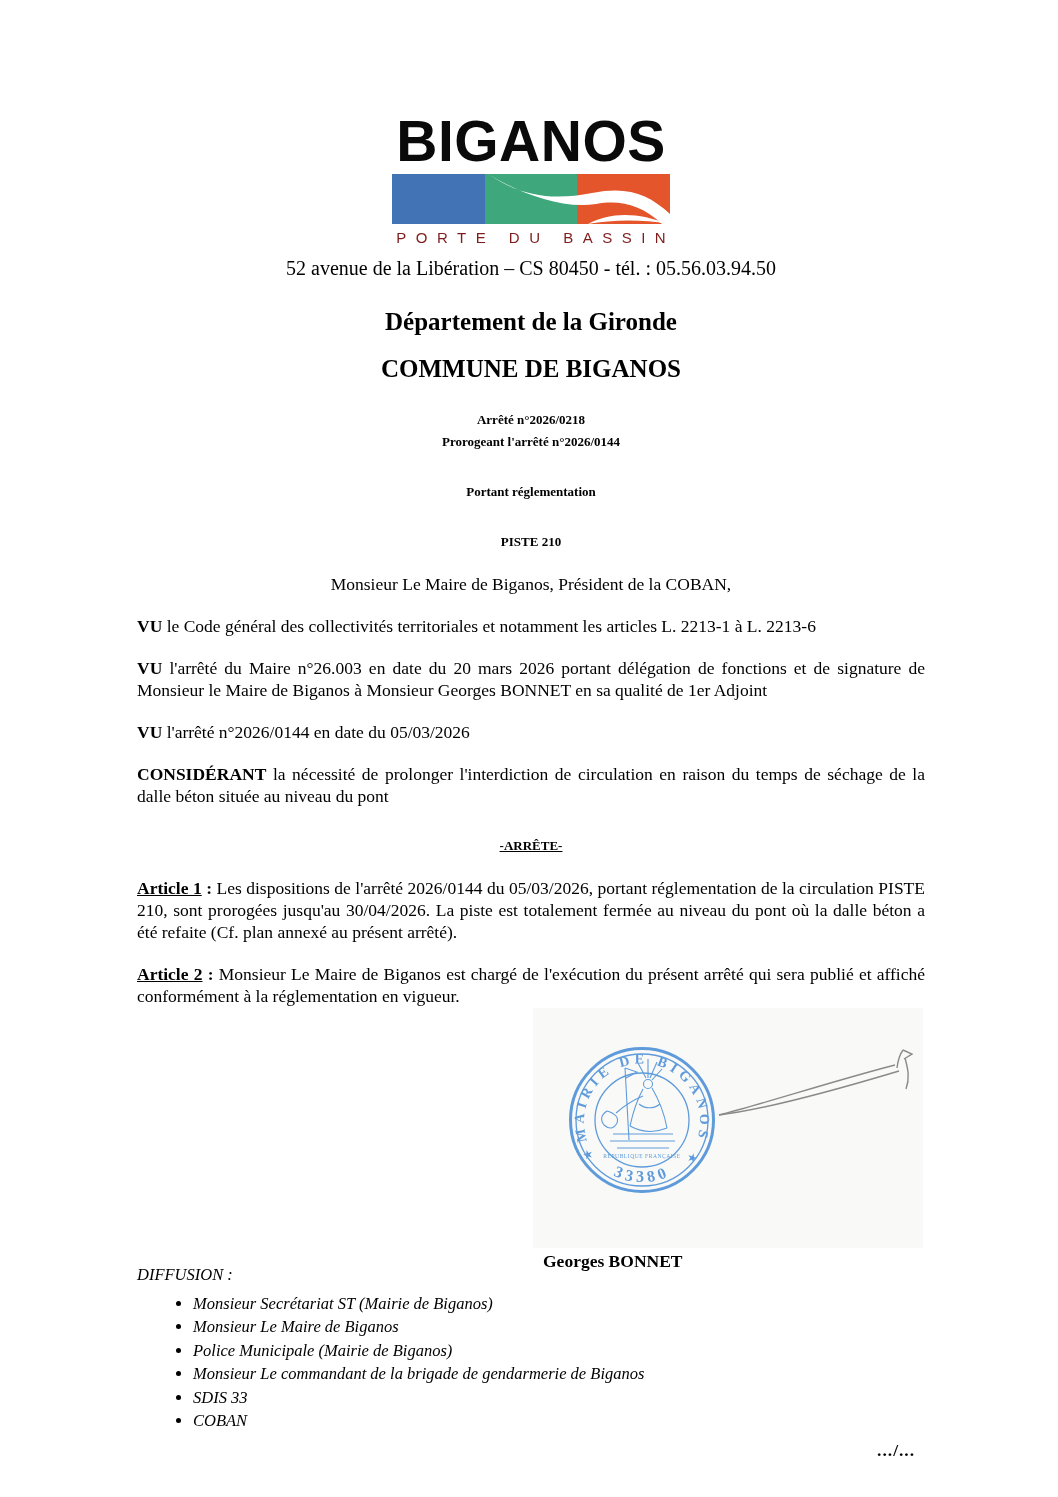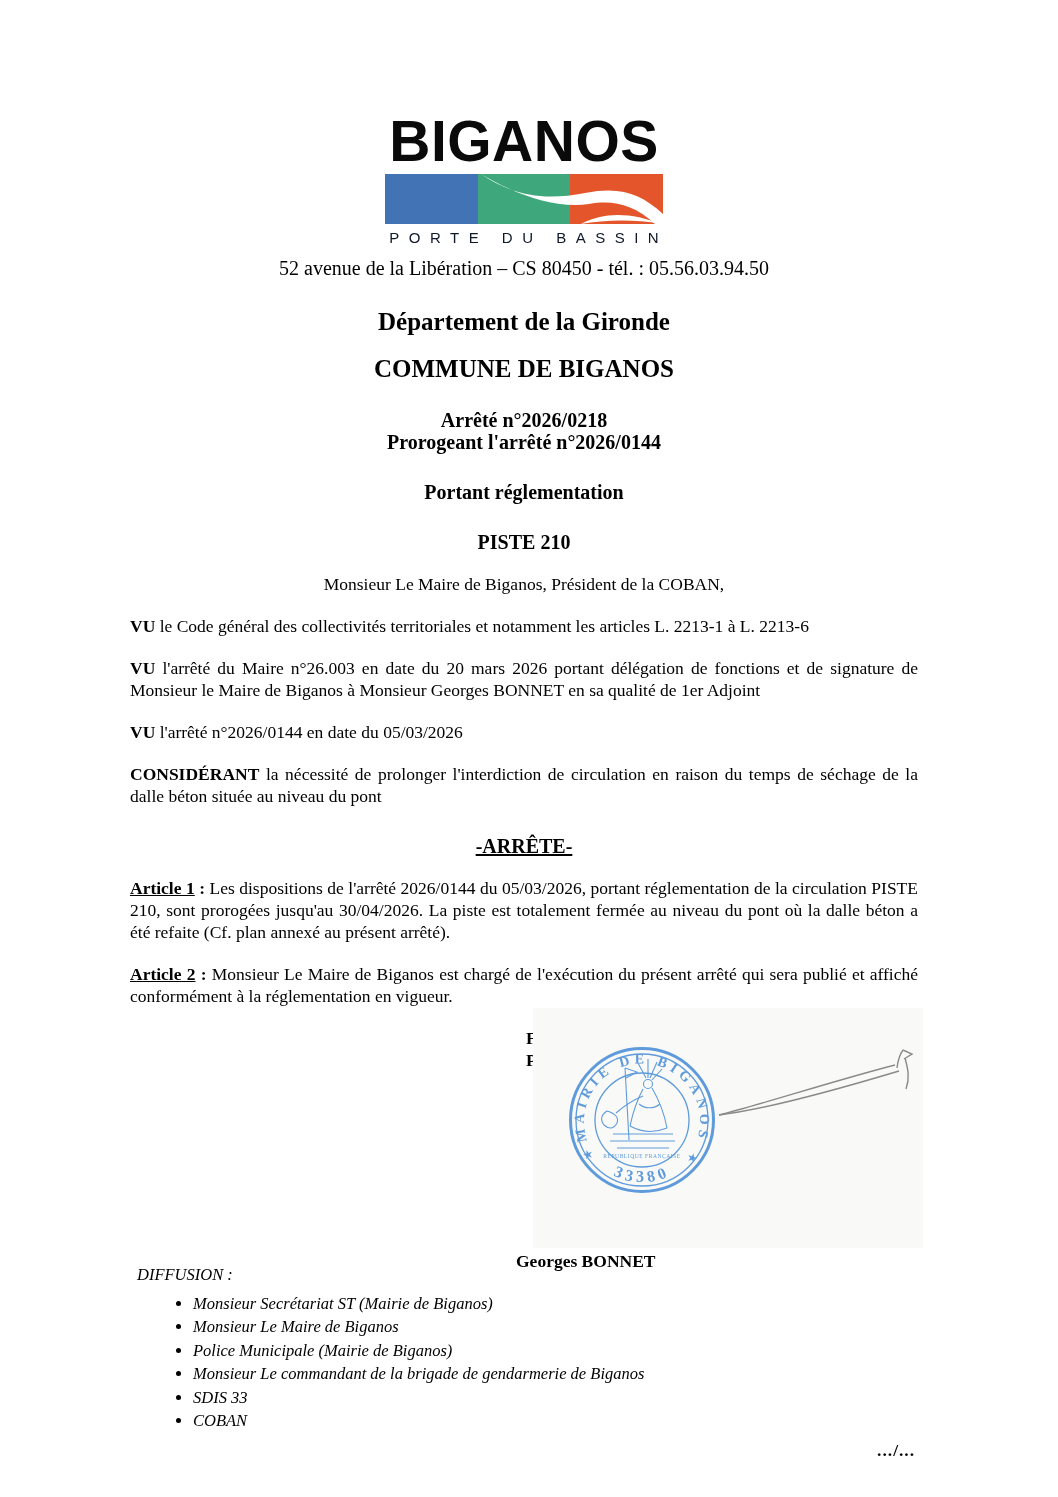--- a/index.html
+++ b/index.html
@@ -1,57 +1,57 @@
 <!DOCTYPE html>
 <html><head>
 <meta charset="utf-8">
 <style>
   html,body { margin:0; padding:0; background:#ffffff; }
   .page {
     position:relative; width:1058px; height:1497px; margin:0 auto;
     background:#ffffff; overflow:hidden;
     font-family:"Liberation Serif", serif; font-size:17.5px; color:#000;
   }
-  .content { position:absolute; left:130px; top:0; width:788px; }
+  .content { position:absolute; left:137px; top:0; width:788px; }
 
   
   .logo { width:278px; margin:112px auto 0 auto; text-align:center; }
   .logo-brand {
     font-family:"Liberation Sans", sans-serif; font-weight:700;
     font-size:57px; line-height:1.02; letter-spacing:0.5px; color:#0a0a0a;
     white-space:nowrap;
   }
   .logo-band { position:relative; height:50px; margin-top:4px; display:flex; }
   .logo-band .blk { flex:1; height:100%; }
   .band-wave { position:absolute; left:0; top:0; width:100%; height:100%; }
   .logo-tagline {
     font-family:"Liberation Sans", sans-serif; font-size:15px;
     letter-spacing:9.5px; margin-top:5px; margin-right:-9.5px;
-    white-space:nowrap; color:#0f172a;
+    white-space:nowrap; color:#7f1d1d;
   }
   .address { text-align:center; margin-top:11px; font-size:20px; }
 
   
   .h-lg { font-size:25px; font-weight:bold; text-align:center; }
-  .h-sm { font-size:20px; font-weight:bold; text-align:center; line-height:22px; }
+  .h-sm { font-size:13px; font-weight:bold; text-align:center; line-height:22px; }
   .mt-commune { margin-top:19px; }
   .mt-dept    { margin-top:28px; }
   .mt-arrete  { margin-top:26px; }
   .mt-28      { margin-top:28px; }
   .mt-22      { margin-top:28px; }
   .u { text-decoration:underline; }
 
   
   p { margin:20px 0 0 0; text-align:justify; line-height:22px; }
   p.no-just { text-align:center; }
 
   
   .sig-block { margin:20px 0 0 396px; font-weight:bold; line-height:22px; text-align:left; }
   .stamp-area { position:absolute; left:533px; top:1008px; }
-  .sig-name { position:absolute; left:516px; top:1251px; font-weight:bold;font-family:Liberation Serif, serif; }
+  .sig-name { position:absolute; left:543px; top:1251px; font-weight:bold;font-family:Liberation Serif, serif; }
 
   
   .diffusion { position:absolute; left:137px; top:1265px; width:788px;
                font-style:italic; font-size:16.5px; }
   .diffusion ul { margin:7px 0 0 0; padding-left:56px; }
   .diffusion li { line-height:23.4px; }
 
   .footer-pg { position:absolute; left:877px; top:1440px; font-weight:bold; letter-spacing:1px; }
 
   

